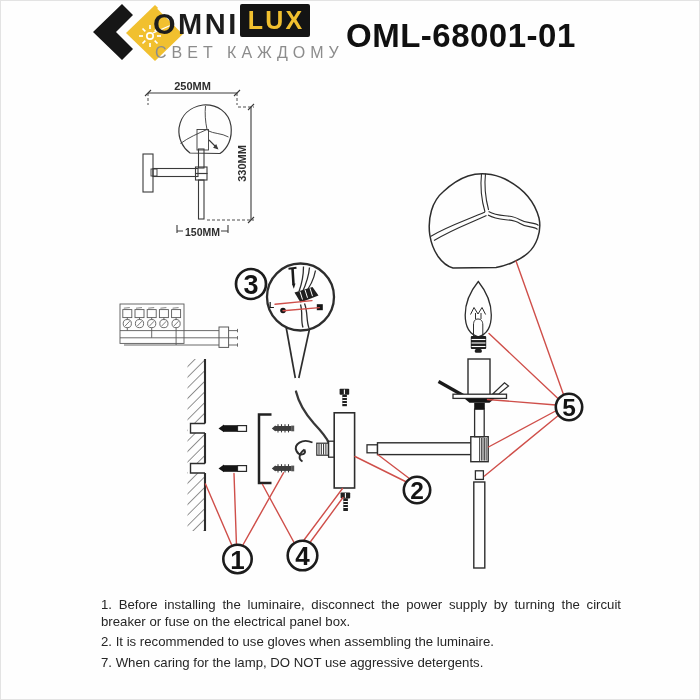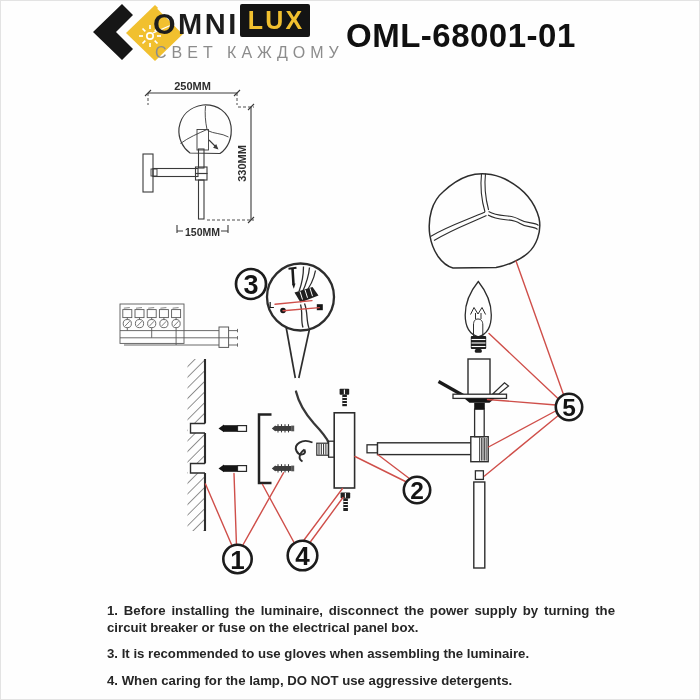--- a/index.html
+++ b/index.html
@@ -15,21 +15,21 @@
   .brand-badge{left:239px;top:3px;width:70px;height:33px;background:#141414;border-radius:2px;
     color:#f1c02f;font-size:25px;font-weight:bold;letter-spacing:2.2px;
     display:flex;align-items:center;justify-content:center;padding-left:2px;box-sizing:border-box;}
   .brand-tagline{left:154px;top:43px;font-size:16px;letter-spacing:5px;color:#8c8c8c;}
   .product-code{left:345px;top:16px;font-size:33px;font-weight:bold;color:#101010;letter-spacing:0.5px;}
   .logo-icon{position:absolute;left:91px;top:2px;}
   .instructions{
     position:absolute;left:96px;top:592px;width:528px;
     font-size:13.2px;line-height:1.26;color:#262626;text-align:justify;
   }
-  .instructions p{margin:10px;padding:0;font-weight:bold;}
+  .instructions p{margin:4px;padding:0;}
 </style>
 </head>
 <body>
 <div id="page">
 
 <svg class="logo-icon" width="100" height="60" viewBox="0 0 100 60">
   <polygon points="30,1 1,29 30,57 41,46 24,29 41,12" fill="#161616"></polygon>
   <polygon points="63,2 92,30 63,58 34,30" fill="#f1c02f"></polygon>
   <line x1="66" y1="5" x2="90" y2="29" stroke="#ffffff" stroke-width="2.2"></line>
   <g stroke="#ffffff" stroke-width="1.7">
@@ -332,17 +332,17 @@
     <text x="416" y="497.8" text-anchor="middle" font-size="24.5" font-weight="bold" fill="#141414">2</text>
   </g>
   <g>
     <circle cx="568" cy="406" r="13.2" fill="#fefefe" stroke="#1c1c1c" stroke-width="2.6"></circle>
     <text x="568" y="414.8" text-anchor="middle" font-size="24.5" font-weight="bold" fill="#141414">5</text>
   </g>
 </svg>
 
 <div class="instructions">
   <p>1. Before installing the luminaire, disconnect the power supply by turning the circuit breaker or fuse on the electrical panel box.</p>
-  <p>3. It is recommended to use gloves when assembling the luminaire.</p>
-  <p>4. When caring for the lamp, DO NOT use aggressive detergents.</p>
+  <p>2. It is recommended to use gloves when assembling the luminaire.</p>
+  <p>7. When caring for the lamp, DO NOT use aggressive detergents.</p>
 </div>
 
 </div>
 
 </body></html>

